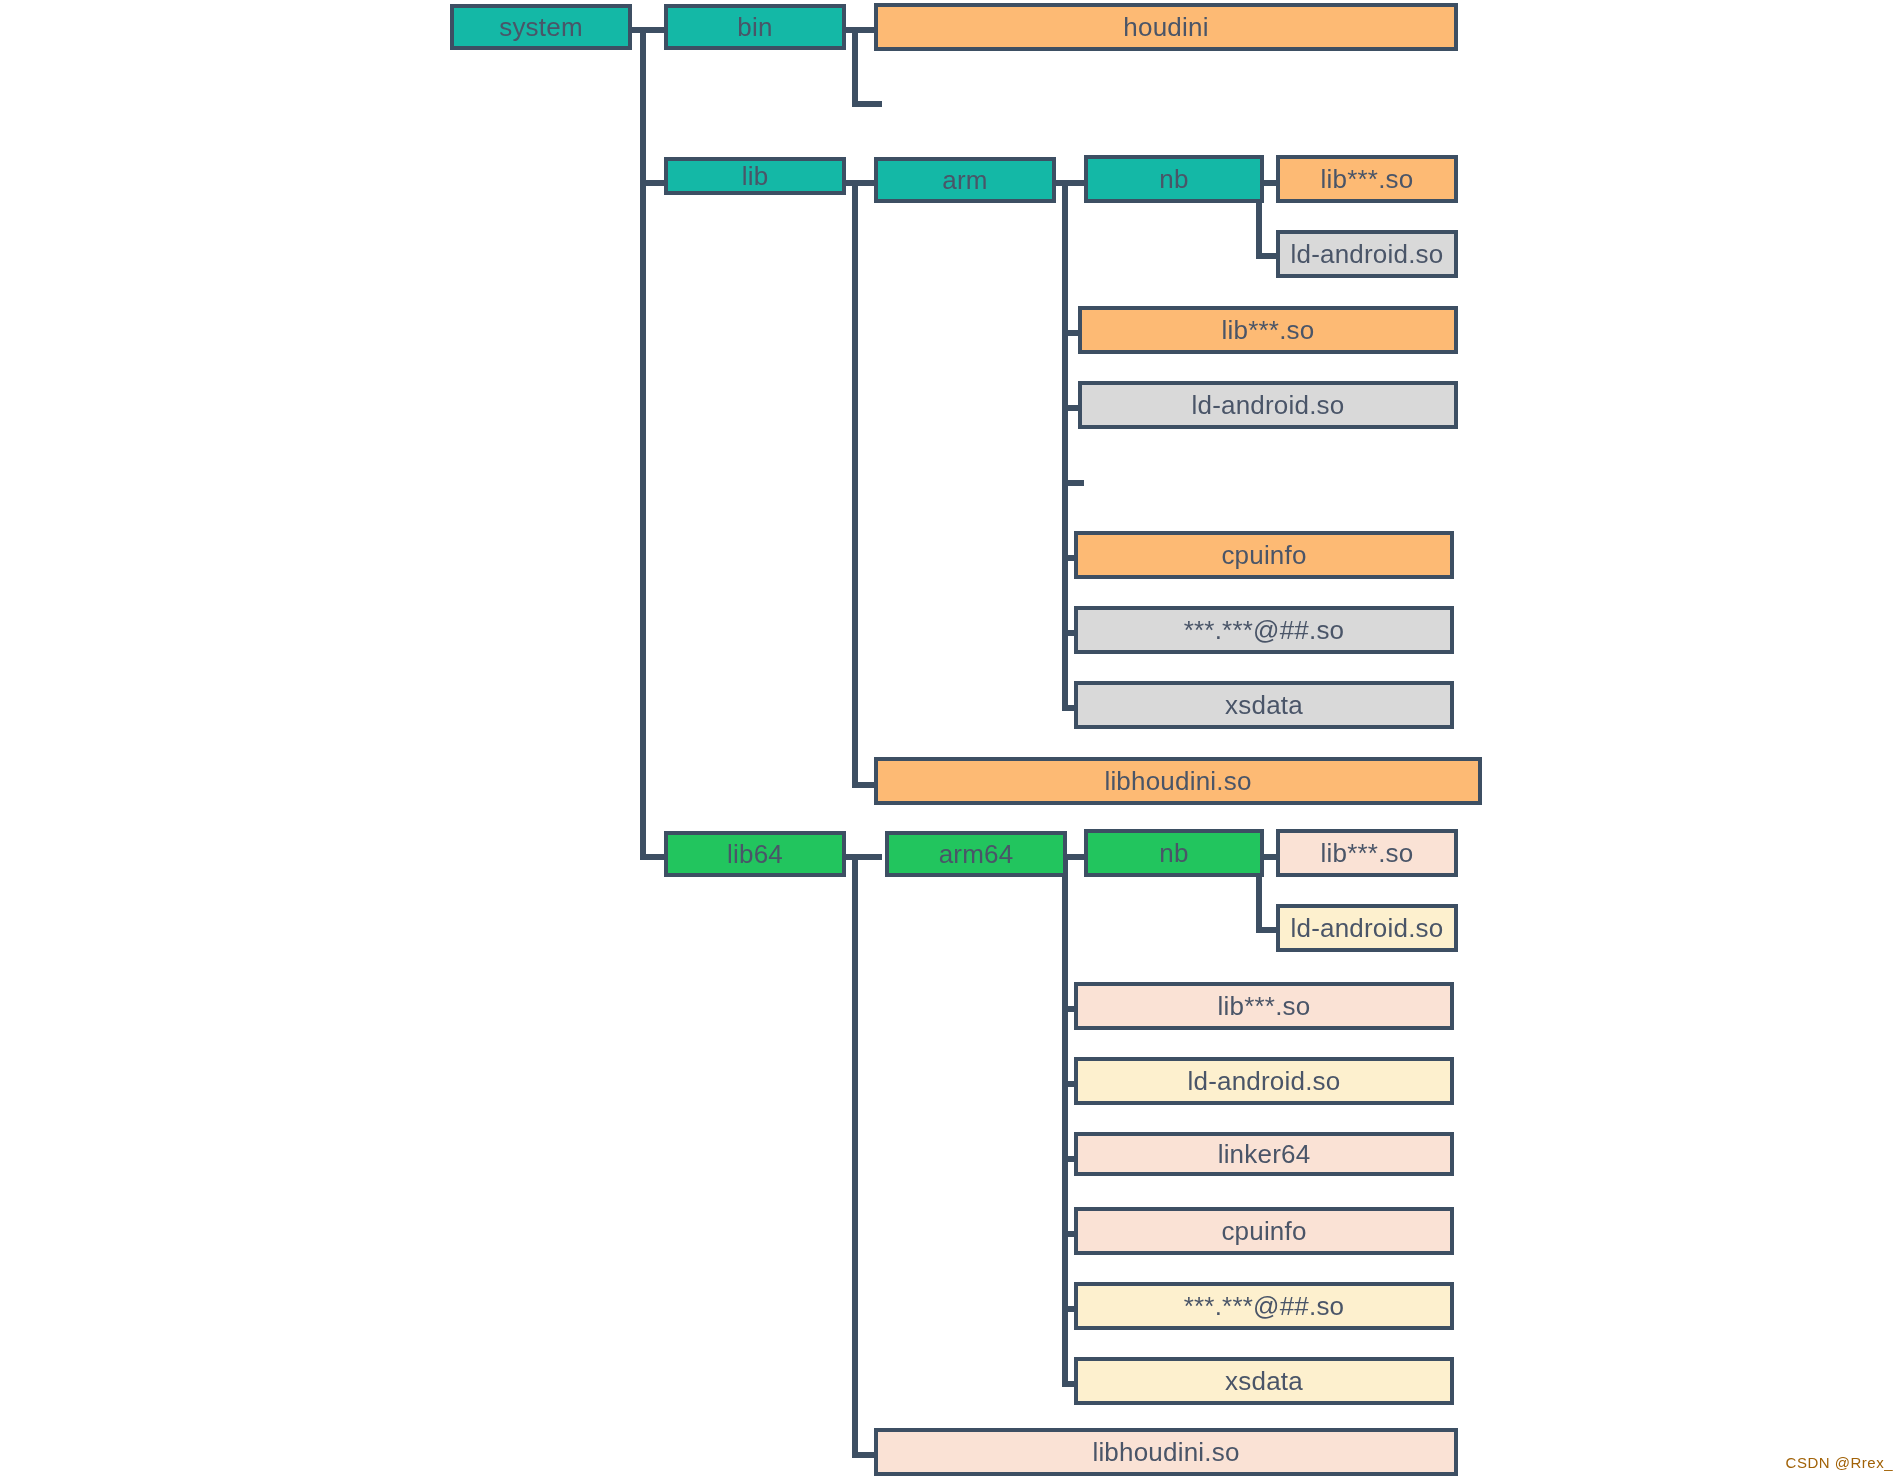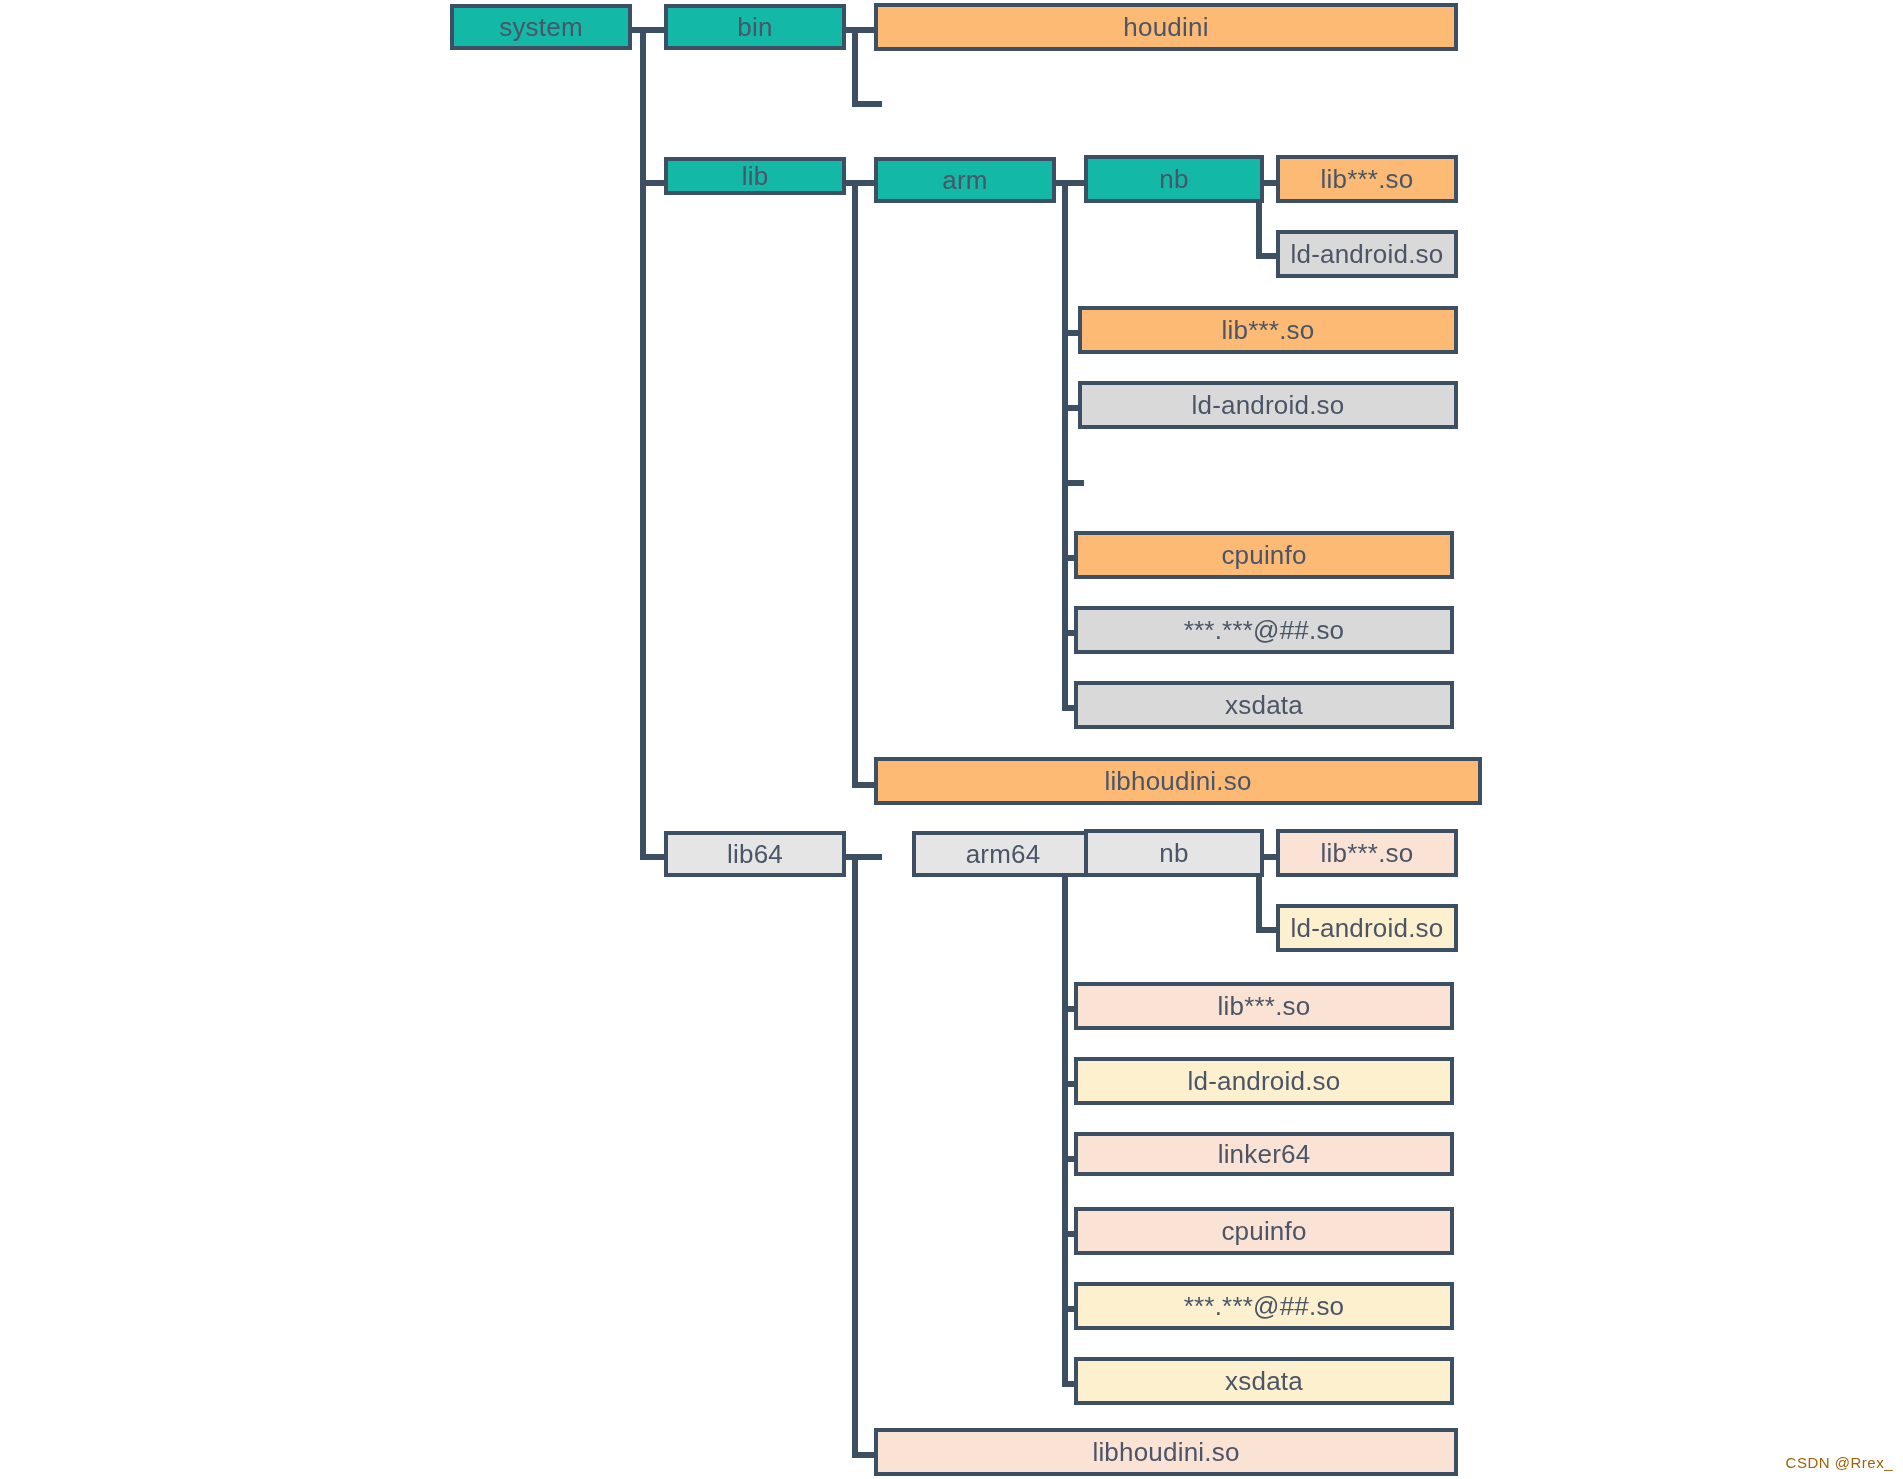--- a/index.html
+++ b/index.html
@@ -26,21 +26,21 @@
     justify-content: center;
     font-size: 26px;
     color: #4a5568;
     letter-spacing: 0.2px;
     line-height: 1;
     white-space: nowrap;
     z-index: 3;
   }
   .c-blue   { background: #14b8a6; }
   .c-white  { background: #fdba74; }
-  .c-peach  { background: #e5e5e5; }
+  .c-peach  { background: #22c55e; }
   .c-lpeach { background: #fae2d5; }
   .c-gray   { background: #d9d9d9; }
   .c-yellow { background: #fdf0ce; }
   .lnk {
     position: absolute;
     background: #3d4f63;
     z-index: 1;
   }
   .lnk.v { width: 6px; }
   .lnk.h { height: 6px; }
@@ -136,21 +136,21 @@
   <div class="node c-white" style="left:1074px; top:531px; width:380px; height:48px;">cpuinfo</div>
 
   <div class="node c-gray" style="left:1074px; top:606px; width:380px; height:48px;">***.***@##.so</div>
 
   <div class="node c-gray" style="left:1074px; top:681px; width:380px; height:48px;">xsdata</div>
 
   <div class="node c-white" style="left:874px; top:757px; width:608px; height:48px;">libhoudini.so</div>
 
   <div class="node c-peach" style="left:664px; top:831px; width:182px; height:46px;">lib64</div>
 
-  <div class="node c-peach" style="left:912px; top:831px; width:182px; height:46px;">arm64</div>
+  <div class="node c-peach" style="left:885px; top:831px; width:182px; height:46px;">arm64</div>
 
   <div class="node c-peach" style="left:1084px; top:829px; width:180px; height:48px;">nb</div>
 
   <div class="node c-lpeach" style="left:1276px; top:829px; width:182px; height:48px;">lib***.so</div>
 
   <div class="node c-yellow" style="left:1276px; top:904px; width:182px; height:48px;">ld-android.so</div>
 
   <div class="node c-lpeach" style="left:1074px; top:982px; width:380px; height:48px;">lib***.so</div>
 
   <div class="node c-yellow" style="left:1074px; top:1057px; width:380px; height:48px;">ld-android.so</div>

